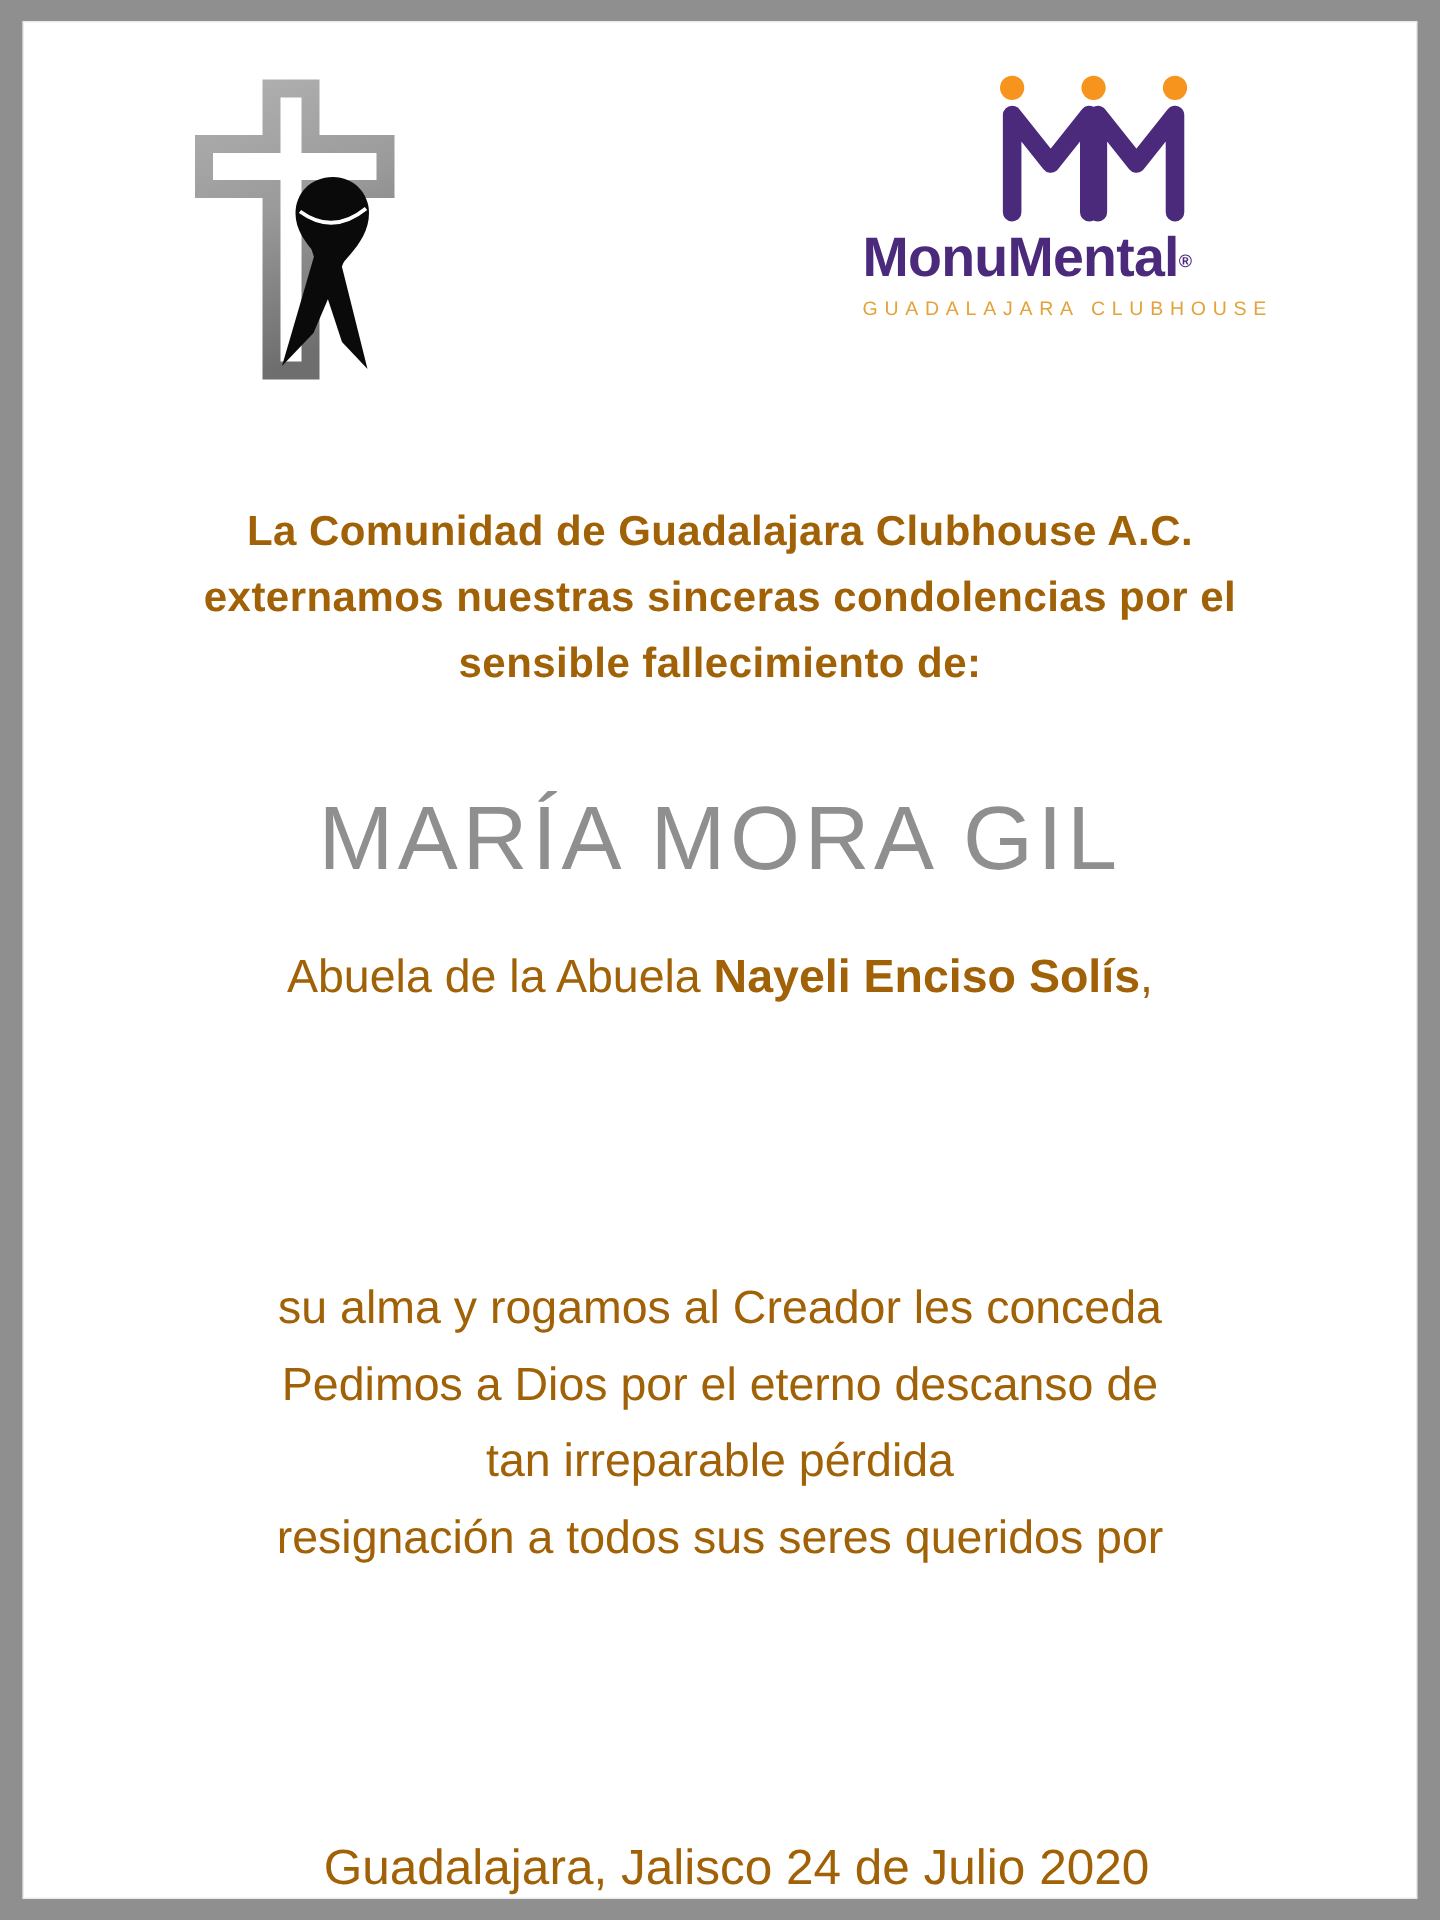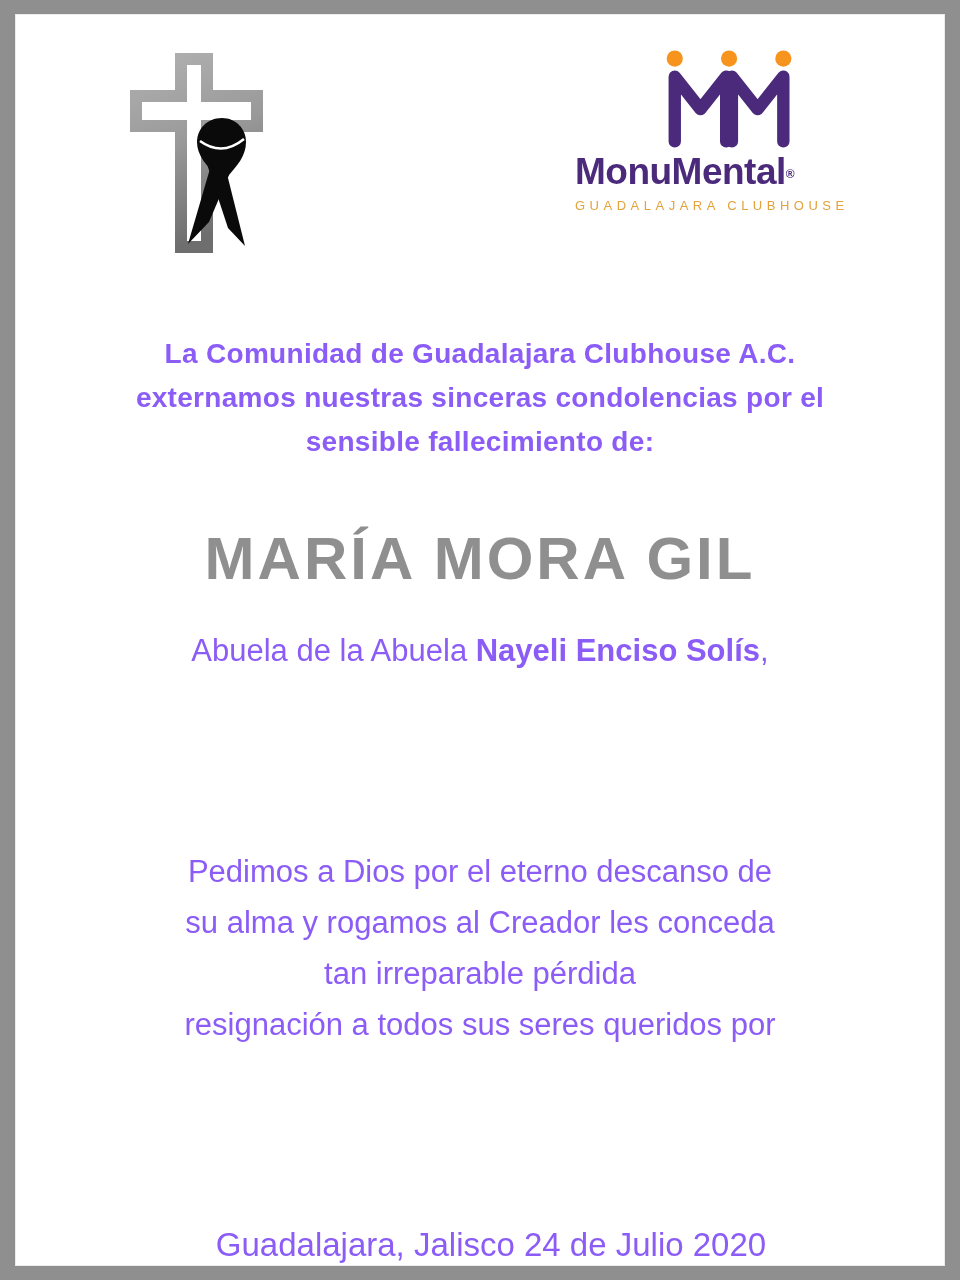--- a/index.html
+++ b/index.html
@@ -26,23 +26,23 @@
     font-size:37px; font-weight:bold; letter-spacing:-0.5px;
     color:#4b2a7c; margin-top:2px; line-height:1.1;
   }
   .logo .brand-name sup { font-size:12px; font-weight:bold; vertical-align:6px; }
   .logo .tagline {
     font-size:13px; letter-spacing:4.5px; color:#e3a23a;
     margin-top:5px; font-weight:normal;
   }
 
   
-  .textblock { left:0; width:930px; text-align:center; color:#8b5cf6; }
+  .textblock { left:0; width:930px; text-align:center; color:#a16207; }
   .intro { top:318px; font-size:28px; font-weight:bold; line-height:44px; letter-spacing:0.3px; }
-  .deceased { top:510px; font-size:60px; font-weight:bold; letter-spacing:3px; color:#8f8f8f; }
+  .deceased { top:510px; font-size:60px; font-weight:normal; letter-spacing:3px; color:#8f8f8f; }
   .relation { top:612px; font-size:31px; line-height:49px; font-weight:normal; }
   .relation .bold { font-weight:bold; }
   .prayer { top:832px; font-size:31px; line-height:51px; font-weight:normal; }
   .dateline { top:1212px; font-size:33px; font-weight:normal;padding-left:22px; }
 </style>
 </head>
 <body>
 
 <div class="card">
 
@@ -92,21 +92,21 @@
     <div>sensible fallecimiento de:</div>
   </div>
 
   <div class="abs textblock deceased">MARÍA MORA GIL</div>
 
   <div class="abs textblock relation">
     <div><span>Abuela de la Abuela </span><span class="bold">Nayeli Enciso Solís</span><span>,</span></div>
   </div>
 
   <div class="abs textblock prayer">
+    <div>su alma y rogamos al Creador les conceda</div>
     <div>Pedimos a Dios por el eterno descanso de</div>
-    <div>su alma y rogamos al Creador les conceda</div>
     <div>tan irreparable pérdida</div>
     <div>resignación a todos sus seres queridos por</div>
   </div>
 
   <div class="abs textblock dateline">Guadalajara, Jalisco 24 de Julio 2020</div>
 
 </div>
 
 </body></html>

